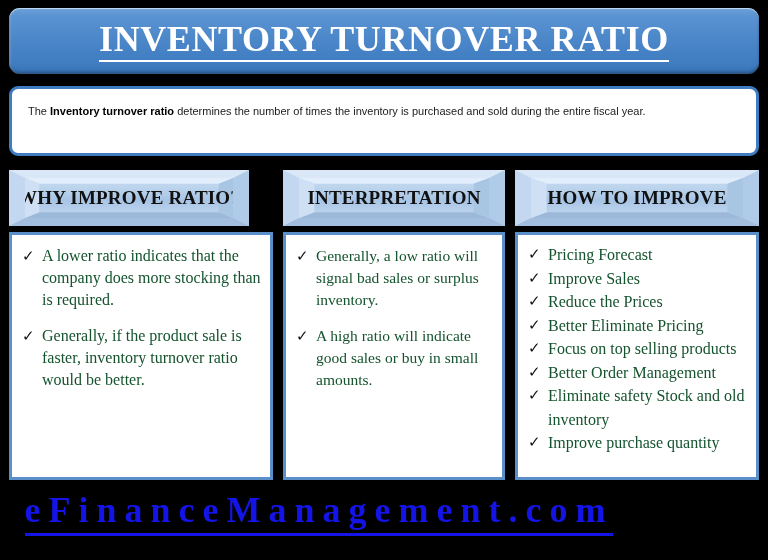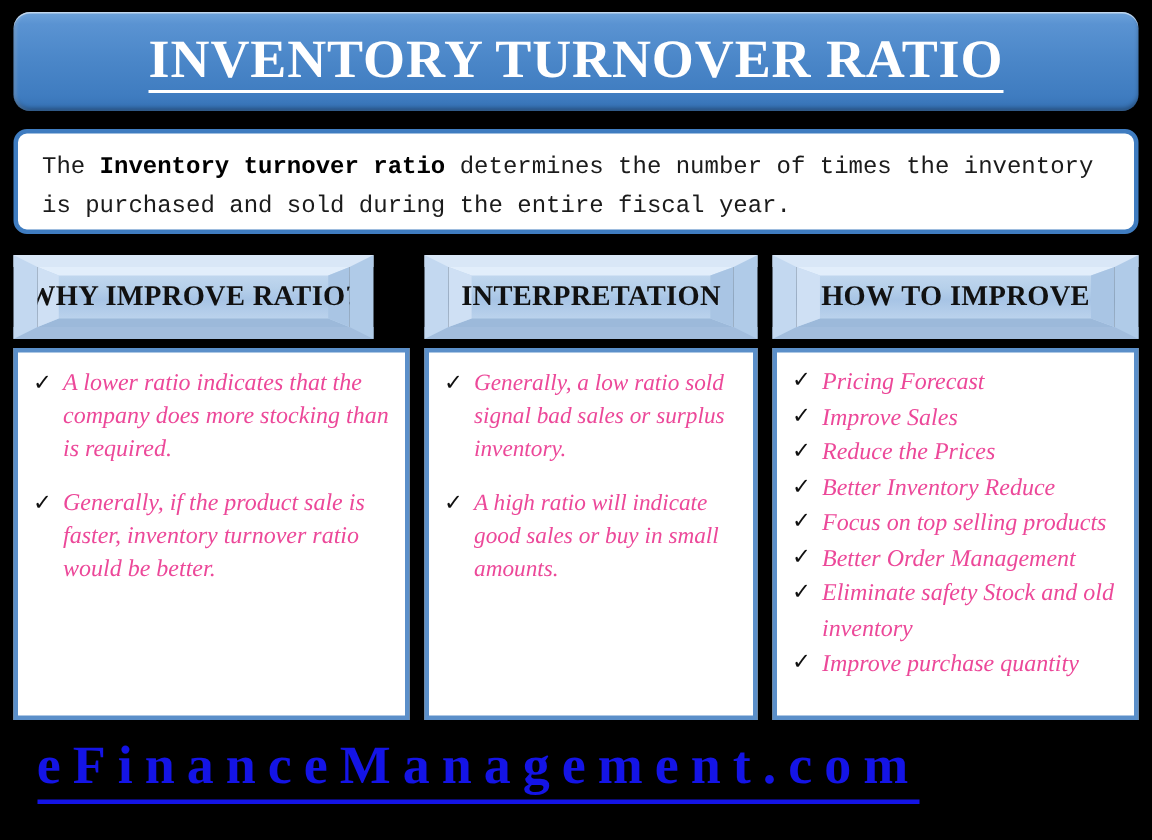--- a/index.html
+++ b/index.html
@@ -66,22 +66,22 @@
     top: 86px;
     width: 750px;
     height: 70px;
     box-sizing: border-box;
     background: #ffffff;
     border: 3px solid #3f7cc0;
     border-radius: 9px;
     padding: 9px 14px 0 16px;
   }
   .desc-text {
-    font-family: Liberation Mono, monospace;
-    font-size: 16px;
+    font-family: Liberation Sans, sans-serif;
+    font-size: 11px;
     line-height: 26px;
     color: #1b1b1b;
     margin: 0;
   }
   .desc-text b {
     font-weight: bold;
     color: #000000;
   }
 
   
@@ -180,22 +180,21 @@
     font-size: 15px;
     line-height: 22px;
     color: #111111;
     text-align: left;
     padding-left: 2px;
   }
   .item-text {
     flex: 1 1 auto;
     font-size: 16px;
     line-height: 22px;
-    color: #ec4899;
-    font-style: italic;
+    color: #14532d;
   }
   .col-2 .item-text { font-size: 15.5px; }
   .col-3 .bullet-list { padding-top: 8px; }
   .col-3 .item-text { font-size: 16px; line-height: 23.5px; }
   .col-3 .check { line-height: 23.5px; }
 
   
   .footer {
     position: absolute;
     left: 0;
@@ -279,21 +278,21 @@
         <span class="check">✓</span>
         <span class="item-text">Generally, if the product sale is faster, inventory turnover ratio would be better.</span>
       </li>
     </ul>
   </div>
 
   <div class="col-box col-2">
     <ul class="bullet-list spaced">
       <li>
         <span class="check">✓</span>
-        <span class="item-text">Generally, a low ratio sold signal bad sales or surplus inventory.</span>
+        <span class="item-text">Generally, a low ratio will signal bad sales or surplus inventory.</span>
       </li>
       <li>
         <span class="check">✓</span>
         <span class="item-text">A high ratio will indicate good sales or buy in small amounts.</span>
       </li>
     </ul>
   </div>
 
   <div class="col-box col-3">
     <ul class="bullet-list">
@@ -304,21 +303,21 @@
       <li>
         <span class="check">✓</span>
         <span class="item-text">Improve Sales</span>
       </li>
       <li>
         <span class="check">✓</span>
         <span class="item-text">Reduce the Prices</span>
       </li>
       <li>
         <span class="check">✓</span>
-        <span class="item-text">Better Inventory Reduce</span>
+        <span class="item-text">Better Eliminate Pricing</span>
       </li>
       <li>
         <span class="check">✓</span>
         <span class="item-text">Focus on top selling products</span>
       </li>
       <li>
         <span class="check">✓</span>
         <span class="item-text">Better Order Management</span>
       </li>
       <li>

